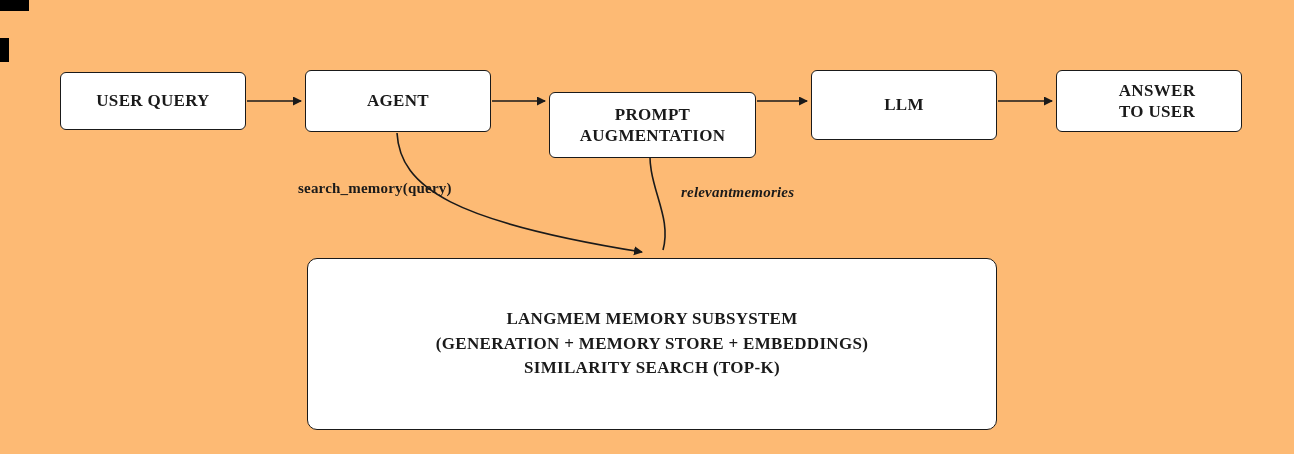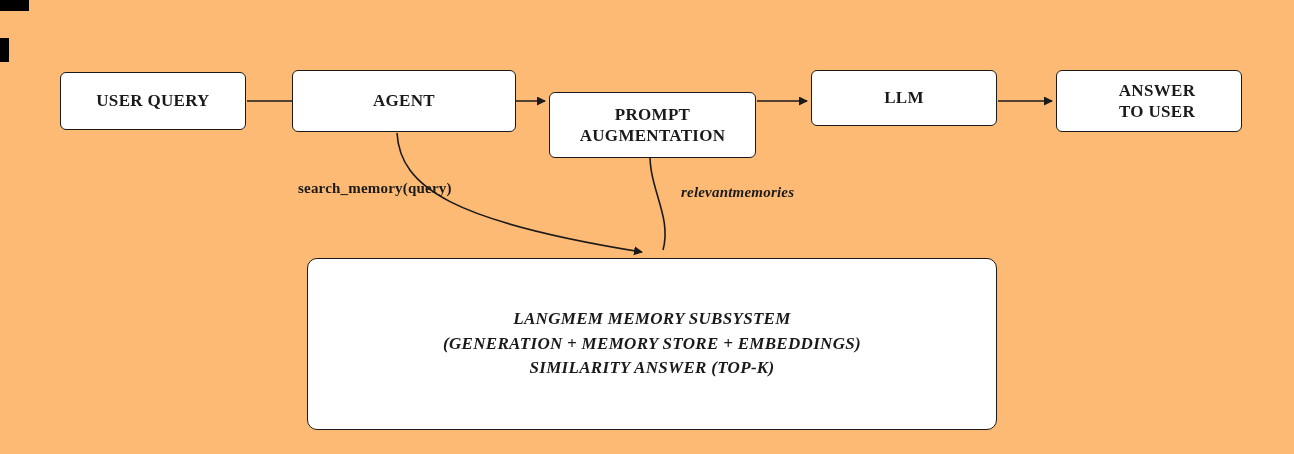--- a/index.html
+++ b/index.html
@@ -81,40 +81,40 @@
     <line x1="998" y1="101" x2="1052" y2="101" stroke="#1a1a1a" stroke-width="1.6" marker-end="url(#arrowhead)"></line>
 
     <path d="M 397 133 C 400 188, 455 222, 642 252" fill="none" stroke="#1a1a1a" stroke-width="1.6" marker-end="url(#arrowhead)"></path>
     <path d="M 663 250 C 673 213, 644 184, 651 141" fill="none" stroke="#1a1a1a" stroke-width="1.6" marker-end="url(#arrowhead)"></path>
   </svg>
 
   <div class="node" style="left:60px; top:72px; width:186px; height:58px;">
     <span>USER QUERY</span>
   </div>
 
-  <div class="node" style="left:292px; top:70px; width:224px; height:62px;">
+  <div class="node" style="left:305px; top:70px; width:186px; height:62px;">
     <span>AGENT</span>
   </div>
 
   <div class="node" style="left:549px; top:68px; width:207px; height:66px;margin-top:24px;">
     <span>PROMPT</span>
     <span>AUGMENTATION</span>
   </div>
 
-  <div class="node" style="left:811px; top:70px; width:186px; height:56px;">
+  <div class="node" style="left:811px; top:70px; width:186px; height:70px;">
     <span>LLM</span>
   </div>
 
   <div class="node" style="left:1056px; top:70px; width:186px; height:62px;padding-left:16px;">
     <span>ANSWER</span>
     <span>TO USER</span>
   </div>
 
   <div class="edge-label" style="left:298px; top:180px;">search_memory(query)</div>
   <div class="edge-label" style="left:681px; top:184px;font-style:italic;">relevantmemories</div>
 
-  <div class="node big" style="left:307px; top:258px; width:690px; height:172px;font-style:italic;">
+  <div class="node big" style="left:307px; top:258px; width:690px; height:172px;">
     <span>LANGMEM MEMORY SUBSYSTEM</span>
     <span>(GENERATION + MEMORY STORE + EMBEDDINGS)</span>
-    <span>SIMILARITY ANSWER (TOP-K)</span>
+    <span>SIMILARITY SEARCH (TOP-K)</span>
   </div>
 
 </div>
 
 </body></html>

